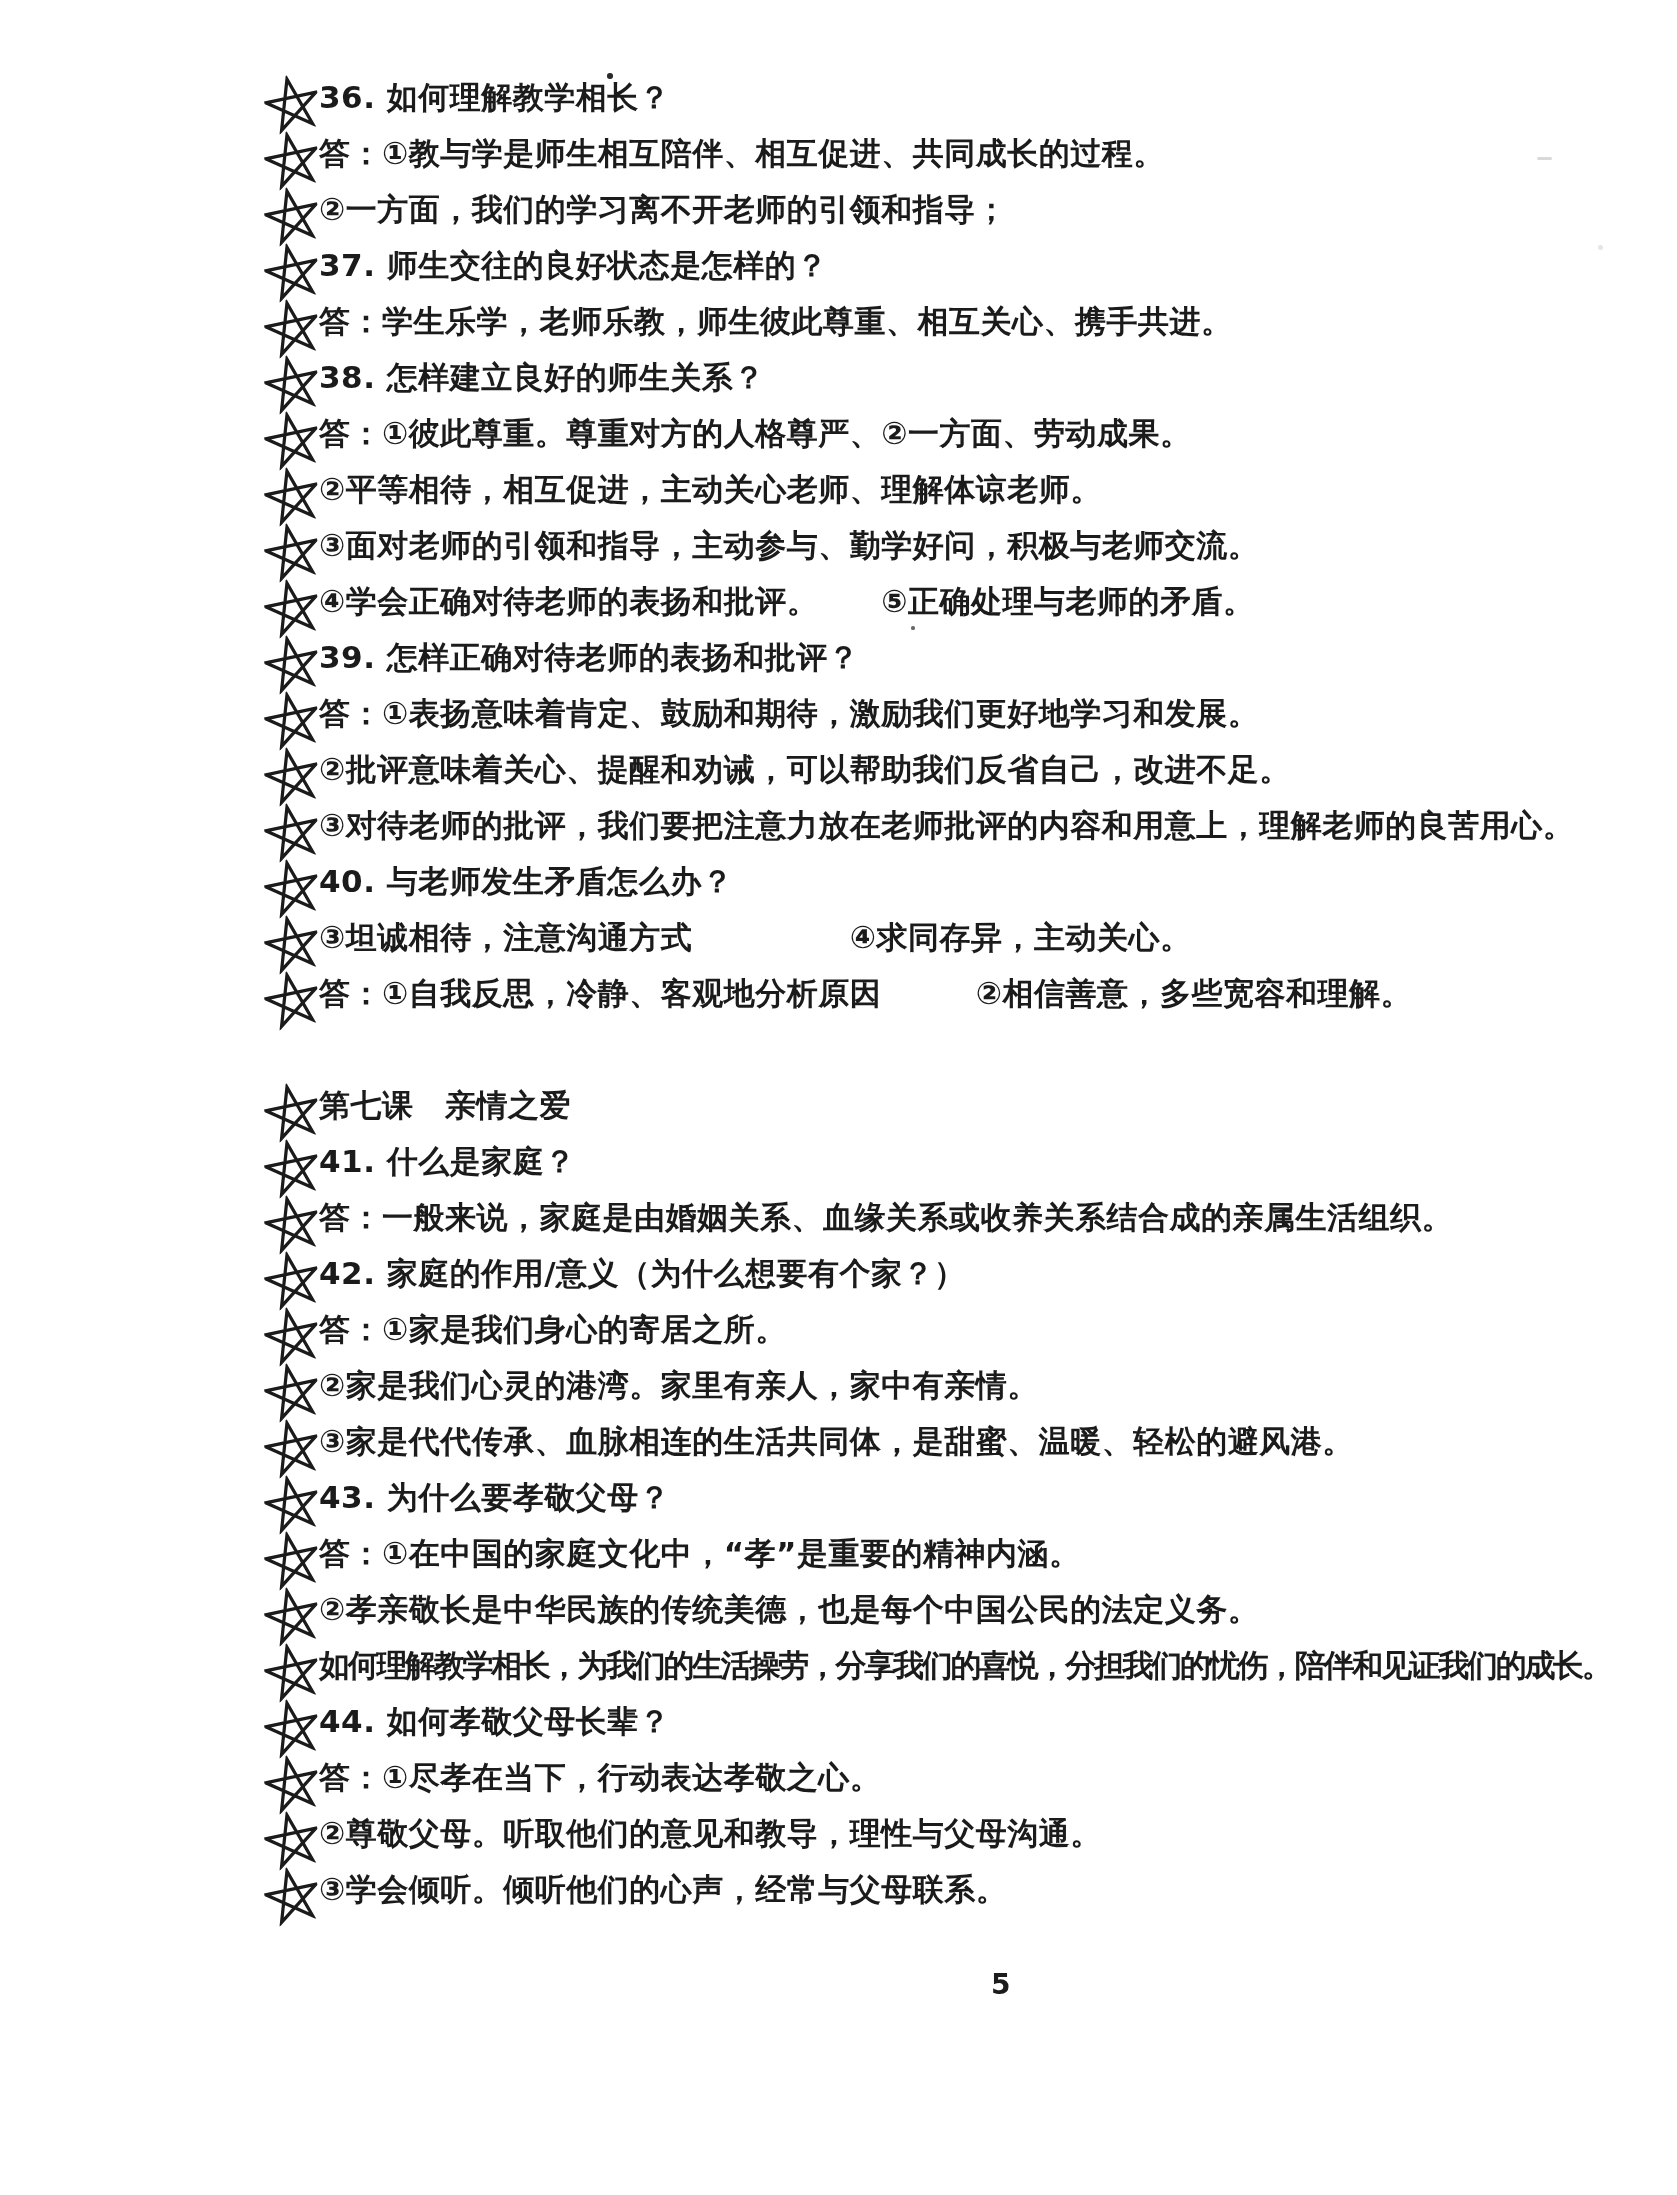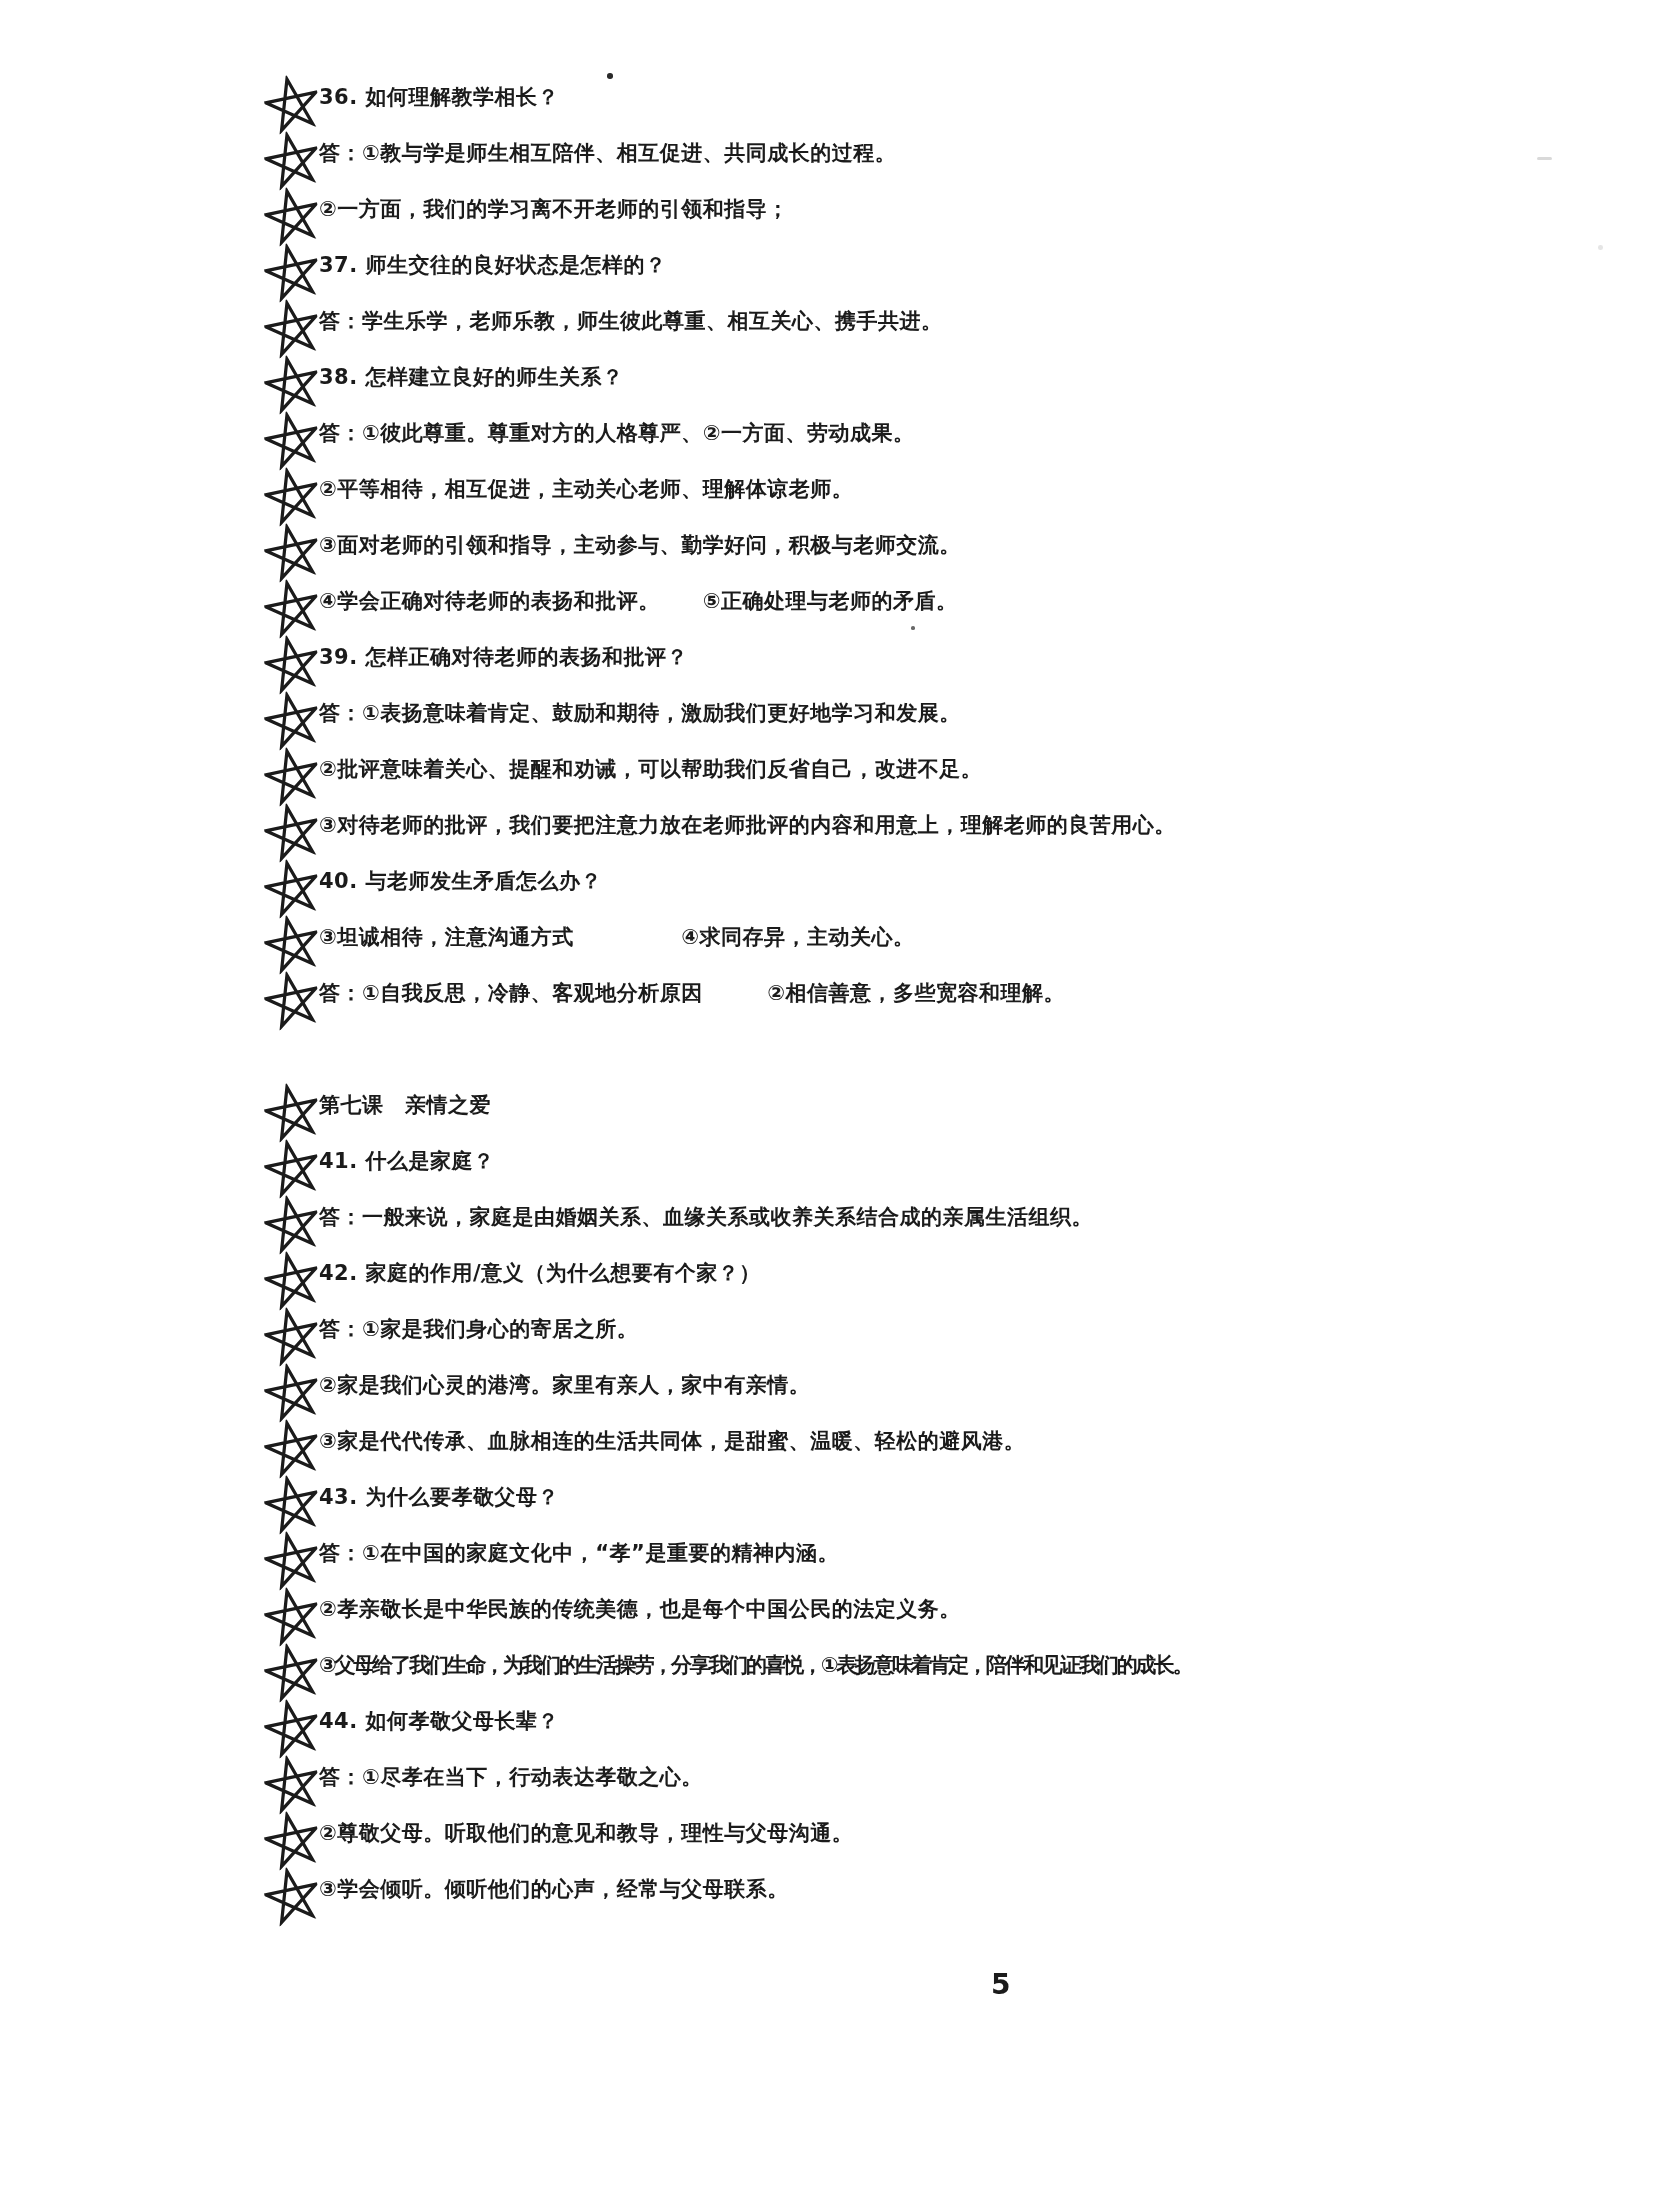--- a/index.html
+++ b/index.html
@@ -13,21 +13,21 @@
   }
   .doc{
     position:absolute;
     left:319px;top:69px;
     width:1359px;
   }
   .line{
     position:relative;
     height:56px;
     line-height:56px;
-    font-size:21px;
+    font-size:31px;
     font-weight:700;
     white-space:nowrap;
     letter-spacing:0.5px;
   }
   .line.tight{letter-spacing:-2.3px;}
   .line.blank{visibility:hidden;}
   .star{
     position:absolute;
     left:-54px;top:5.6px;
     width:54px;height:56px;
@@ -301,21 +301,21 @@
     </span>
     <span class="txt">②孝亲敬长是中华民族的传统美德，也是每个中国公民的法定义务。</span>
   </div>
 
   <div class="line tight">
     <span class="star" hidden="">
       <svg viewBox="0 0 100 100" aria-hidden="true">
         <path d="M50 5 L20.6 95.5 L97.6 39.5 L2.4 39.5 L79.4 95.5 Z"></path>
       </svg>
     </span>
-    <span class="txt">③父母给了我们生命，为我们的生活操劳，分享我们的喜悦，①表扬意味着肯定，陪伴和见证我们的成长。</span>
+    <span class="txt">如何理解教学相长，为我们的生活操劳，分享我们的喜悦，分担我们的忧伤，陪伴和见证我们的成长。</span>
   </div>
 
   <div class="line">
     <span class="star" hidden="">
       <svg viewBox="0 0 100 100" aria-hidden="true">
         <path d="M50 5 L20.6 95.5 L97.6 39.5 L2.4 39.5 L79.4 95.5 Z"></path>
       </svg>
     </span>
     <span class="txt">44. 如何孝敬父母长辈？</span>
   </div>

